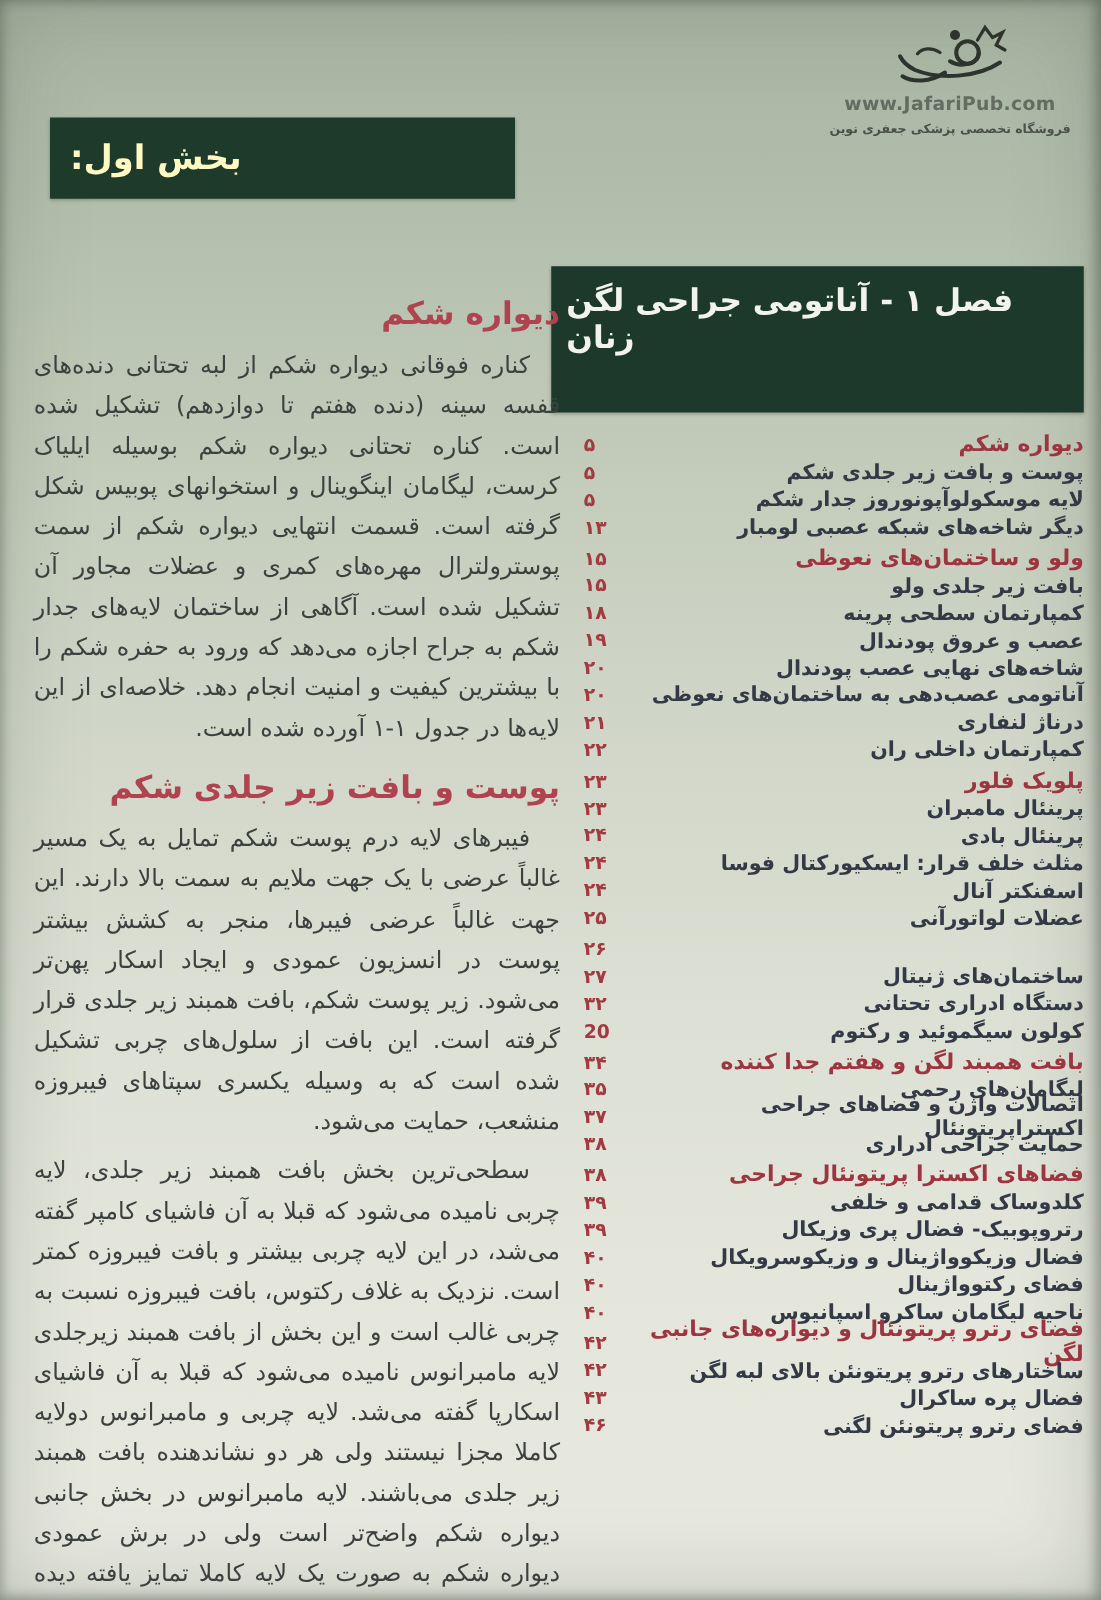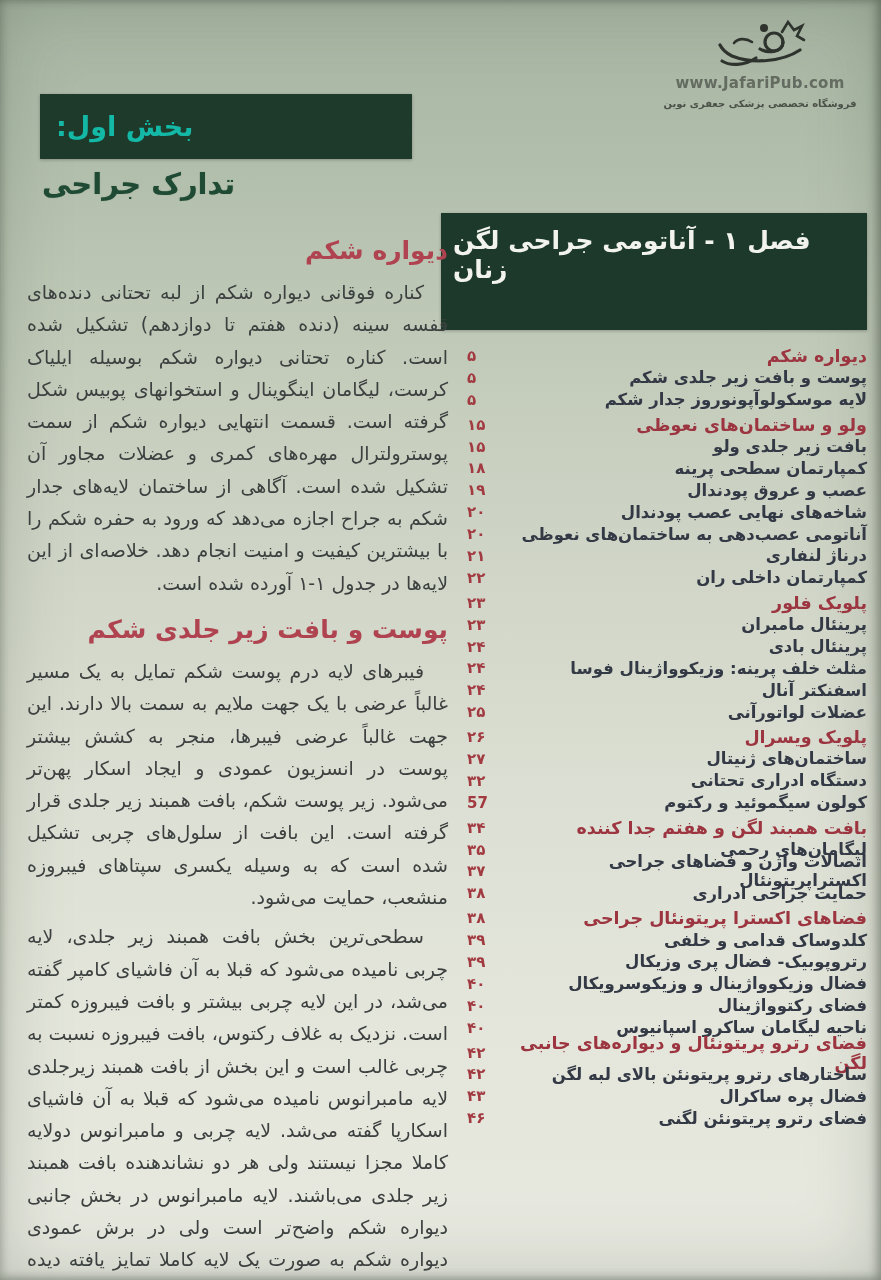--- a/index.html
+++ b/index.html
@@ -18,21 +18,21 @@
   .logo svg{display:block;margin:0 auto;}
   .logo-url{margin-top:2px;font-size:15px;color:#646b60;letter-spacing:.3px;font-weight:bold;}
   .logo-tagline{margin-top:6px;font-size:10px;font-weight:bold;color:#4b5148;direction:rtl;}
   
   .part-box{
     position:absolute;left:40px;top:94px;width:372px;height:65px;
     background:#1d3a2b;display:flex;align-items:center;
     direction:rtl;
     box-shadow:0 1px 3px rgba(0,0,0,.25);
   }
-  .part-box .t{width:100%;text-align:left;padding-left:16px;color:#14b8a6;font-size:27px;font-weight:bold;}
+  .part-box .t{width:100%;text-align:left;padding-left:16px;color:#fef9c3;font-size:27px;font-weight:bold;}
   .part-sub{
     position:absolute;left:42px;top:167px;
     direction:rtl;color:#1f4a33;font-size:29px;font-weight:bold;
     text-shadow:0 0 1px rgba(31,74,51,.4);
   }
   
   .chapter-box{
     position:absolute;left:441px;top:213px;width:426px;height:117px;
     background:#1c392b;direction:rtl;
     box-shadow:0 1px 3px rgba(0,0,0,.25);
@@ -81,21 +81,20 @@
       </g>
       <circle cx="52" cy="12" r="4" fill="#2e332e"></circle>
     </svg>
     <div class="logo-url">www.JafariPub.com</div>
     <div class="logo-tagline">فروشگاه تخصصی پزشکی جعفری نوین</div>
   </div>
 
   <div class="part-box">
     <div class="t">بخش اول:</div>
   </div>
-  <div class="part-sub">تدارک جراحی</div>
 
   <div class="chapter-box">
     <div class="t">فصل ۱ - آناتومی جراحی لگن زنان</div>
   </div>
 
   <div class="article" id="article">
       <h2>دیواره شکم</h2>
       <p>کناره فوقانی دیواره شکم از لبه تحتانی دنده‌های قفسه سینه (دنده هفتم تا دوازدهم) تشکیل شده است. کناره تحتانی دیواره شکم بوسیله ایلیاک کرست، لیگامان اینگوینال و استخوانهای پوبیس شکل گرفته است. قسمت انتهایی دیواره شکم از سمت پوسترولترال مهره‌های کمری و عضلات مجاور آن تشکیل شده است. آگاهی از ساختمان لایه‌های جدار شکم به جراح اجازه می‌دهد که ورود به حفره شکم را با بیشترین کیفیت و امنیت انجام دهد. خلاصه‌ای از این لایه‌ها در جدول ۱-۱ آورده شده است.</p>
       <h2 class="h2-later">پوست و بافت زیر جلدی شکم</h2>
       <p>فیبرهای لایه درم پوست شکم تمایل به یک مسیر غالباً عرضی با یک جهت ملایم به سمت بالا دارند. این جهت غالباً عرضی فیبرها، منجر به کشش بیشتر پوست در انسزیون عمودی و ایجاد اسکار پهن‌تر می‌شود. زیر پوست شکم، بافت همبند زیر جلدی قرار گرفته است. این بافت از سلول‌های چربی تشکیل شده است که به وسیله یکسری سپتاهای فیبروزه منشعب، حمایت می‌شود.</p>
@@ -108,20 +107,24 @@
         <div class="toc-label">دیواره شکم</div>
       </div>
       <div class="toc-row">
         <div class="toc-page">۵</div>
         <div class="toc-label">پوست و بافت زیر جلدی شکم</div>
       </div>
       <div class="toc-row">
         <div class="toc-page">۵</div>
         <div class="toc-label">لایه موسکولوآپونوروز جدار شکم</div>
       </div>
+      <div class="toc-row">
+        <div class="toc-page">۱۳</div>
+        <div class="toc-label">دیگر شاخه‌های شبکه عصبی لومبار</div>
+      </div>
       <div class="toc-row is-heading">
         <div class="toc-page">۱۵</div>
         <div class="toc-label">ولو و ساختمان‌های نعوظی</div>
       </div>
       <div class="toc-row">
         <div class="toc-page">۱۵</div>
         <div class="toc-label">بافت زیر جلدی ولو</div>
       </div>
       <div class="toc-row">
         <div class="toc-page">۱۸</div>
@@ -154,44 +157,43 @@
       <div class="toc-row">
         <div class="toc-page">۲۳</div>
         <div class="toc-label">پرینئال مامبران</div>
       </div>
       <div class="toc-row">
         <div class="toc-page">۲۴</div>
         <div class="toc-label">پرینئال بادی</div>
       </div>
       <div class="toc-row">
         <div class="toc-page">۲۴</div>
-        <div class="toc-label">مثلث خلف پرینه: وزیکوواژینال فوسا</div>
+        <div class="toc-label">مثلث خلف قرار: ایسکیورکتال فوسا</div>
       </div>
       <div class="toc-row">
         <div class="toc-page">۲۴</div>
         <div class="toc-label">اسفنکتر آنال</div>
       </div>
       <div class="toc-row">
         <div class="toc-page">۲۵</div>
         <div class="toc-label">عضلات لواتورآنی</div>
       </div>
       <div class="toc-row is-heading">
         <div class="toc-page">۲۶</div>
-        <div class="toc-label">پلویک ویسرال</div>
       </div>
       <div class="toc-row">
         <div class="toc-page">۲۷</div>
         <div class="toc-label">ساختمان‌های ژنیتال</div>
       </div>
       <div class="toc-row">
         <div class="toc-page">۳۲</div>
         <div class="toc-label">دستگاه ادراری تحتانی</div>
       </div>
       <div class="toc-row">
-        <div class="toc-page">57</div>
+        <div class="toc-page">20</div>
         <div class="toc-label">کولون سیگموئید و رکتوم</div>
       </div>
       <div class="toc-row is-heading">
         <div class="toc-page">۳۴</div>
         <div class="toc-label">بافت همبند لگن و هفتم جدا کننده</div>
       </div>
       <div class="toc-row">
         <div class="toc-page">۳۵</div>
         <div class="toc-label">لیگامان‌های رحمی</div>
       </div>

